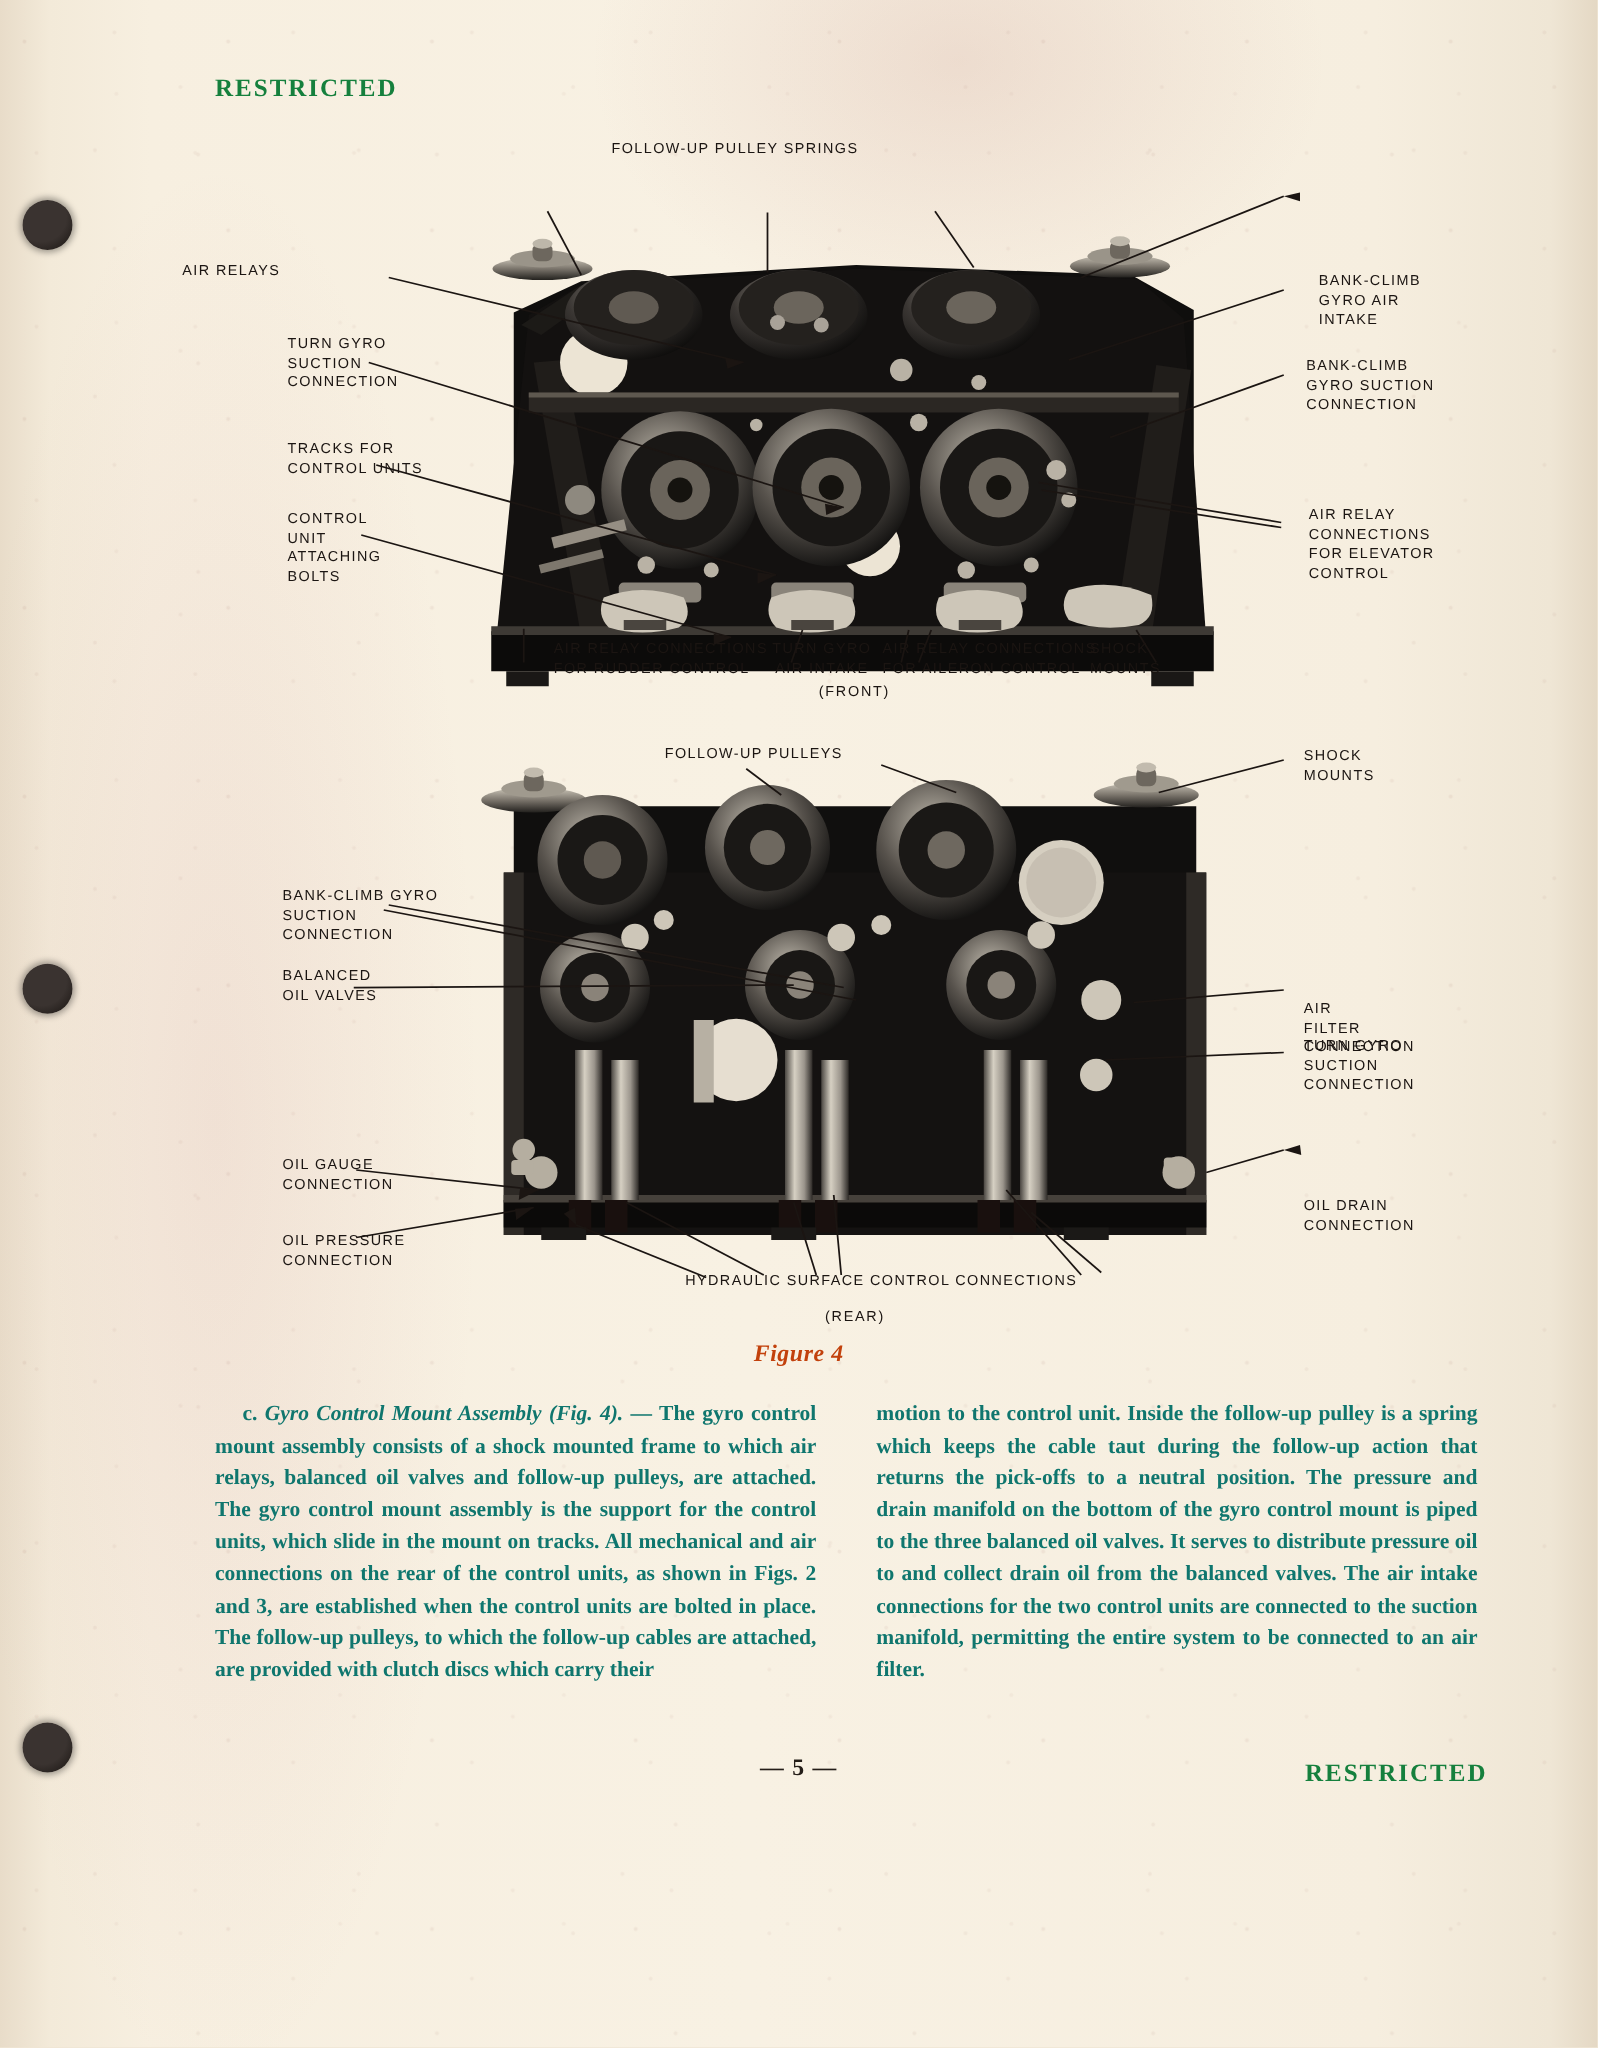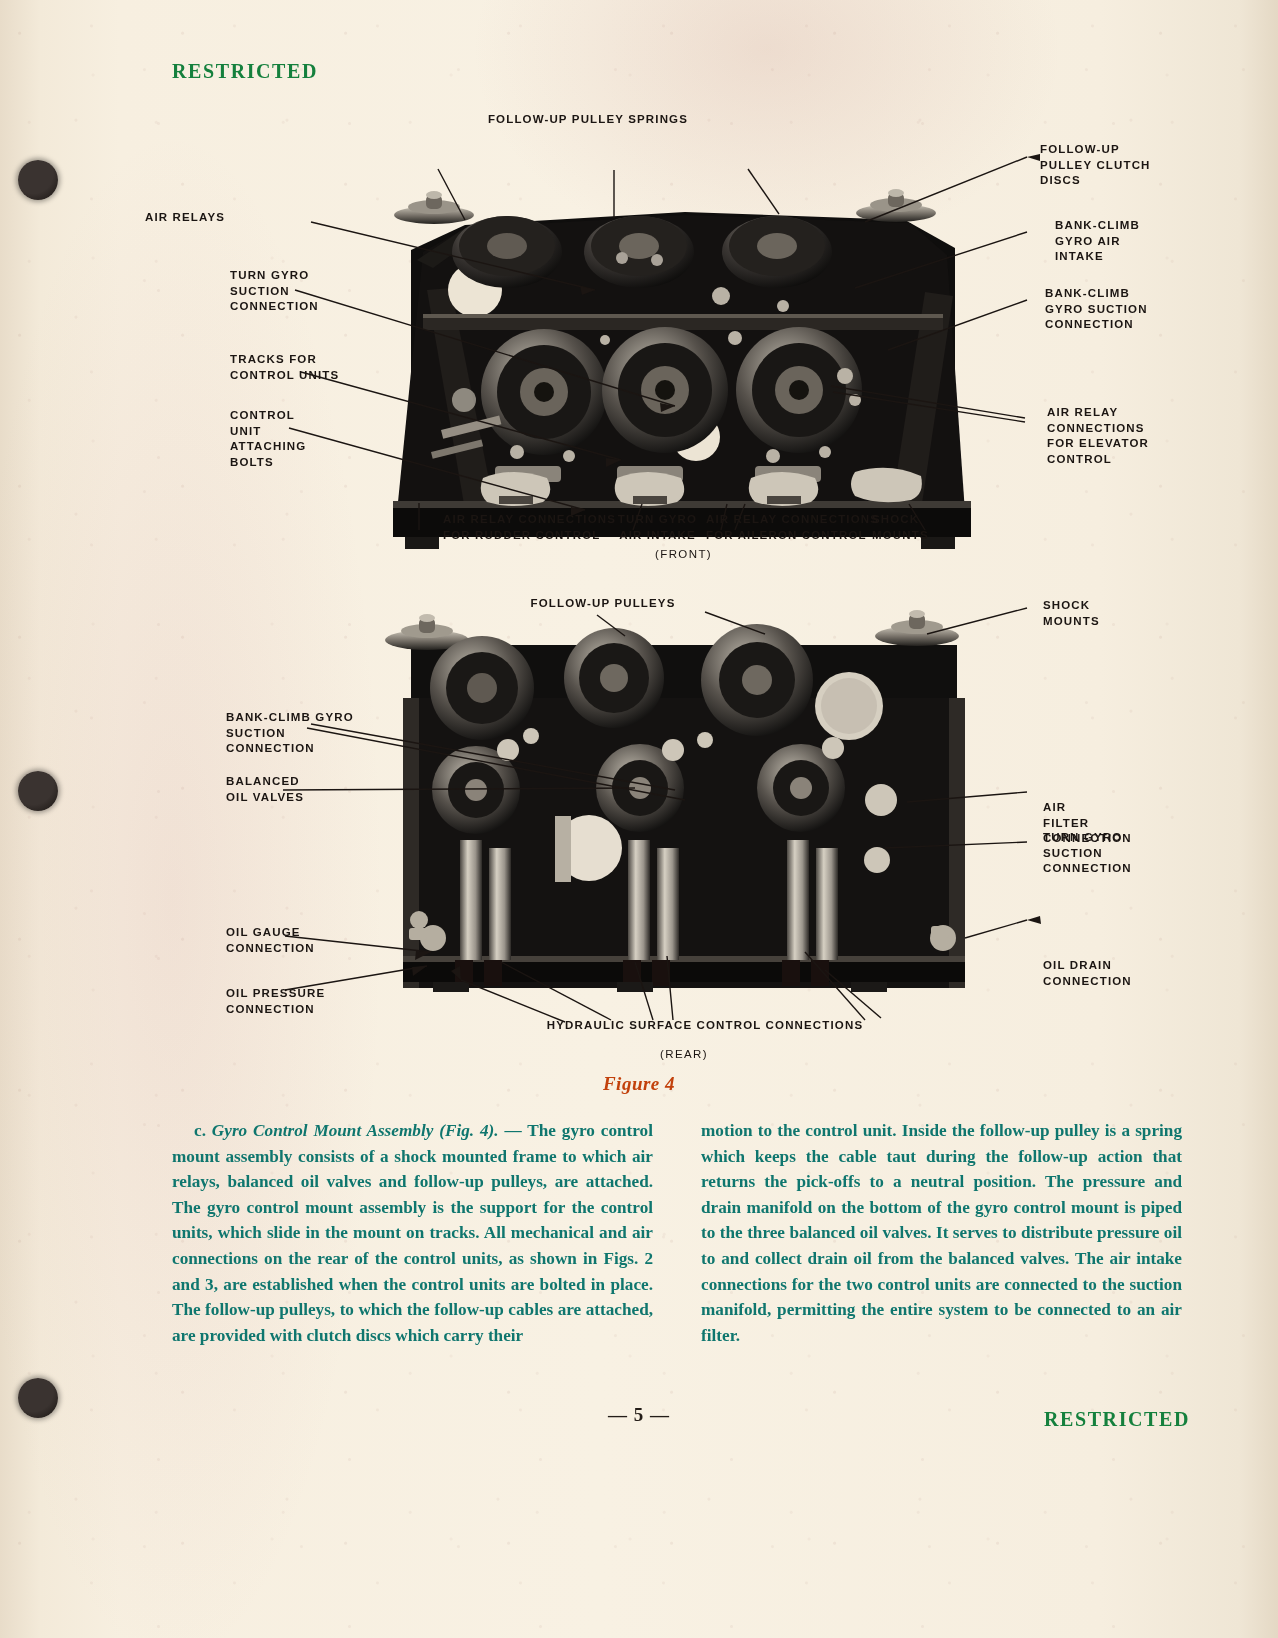--- a/index.html
+++ b/index.html
@@ -49,21 +49,21 @@
     font-family:"Liberation Serif", serif;font-weight:700;font-size:19px;
     letter-spacing:1px;color:#241d18;
   }
   
   #figure-area{position:absolute;left:165px;top:100px;width:1050px;height:1000px;}
   #figure-svg{position:absolute;left:0;top:0;}
   .fig-label{
     position:absolute;
     font-family:"Liberation Sans", sans-serif;
     font-size:11.5px;letter-spacing:1.15px;line-height:15.5px;
-    color:#1b1512;white-space:pre;font-weight:700;
+    color:#1b1512;white-space:pre;font-weight:400;
   }
   .fig-label.r{text-align:center;}
   .fig-label.c{text-align:center;}
   .view-tag{
     position:absolute;font-family:"Liberation Sans", sans-serif;
     font-size:11.5px;letter-spacing:1.4px;color:#1b1512;white-space:pre;
   }
   #fig-caption{
     position:absolute;left:0;right:0;top:1073px;text-align:center;
     font-family:"Liberation Serif", serif;font-style:italic;font-weight:700;
@@ -390,23 +390,20 @@
   <div class="fig-label" style="left:65px;top:168px;width:170px;">TURN GYRO
 SUCTION
 CONNECTION</div>
   <div class="fig-label" style="left:65px;top:252px;width:170px;">TRACKS FOR
 CONTROL UNITS</div>
   <div class="fig-label" style="left:65px;top:308px;width:170px;">CONTROL
 UNIT
 ATTACHING
 BOLTS</div>
 
-  <div class="fig-label" style="left:875px;top:42px;width:190px;">FOLLOW-UP
-PULLEY CLUTCH
-DISCS</div>
   <div class="fig-label" style="left:890px;top:118px;width:190px;">BANK-CLIMB
 GYRO AIR
 INTAKE</div>
   <div class="fig-label" style="left:880px;top:186px;width:190px;">BANK-CLIMB
 GYRO SUCTION
 CONNECTION</div>
   <div class="fig-label" style="left:882px;top:305px;width:195px;">AIR RELAY
 CONNECTIONS
 FOR ELEVATOR
 CONTROL</div>

